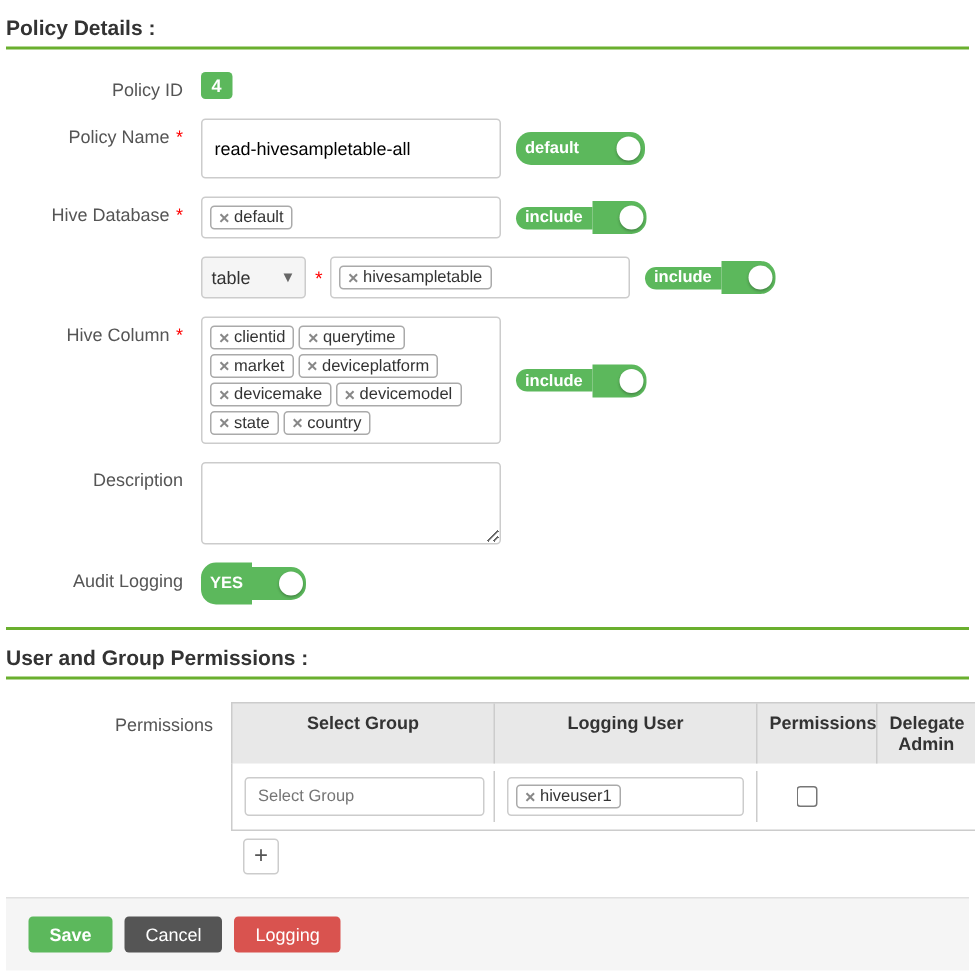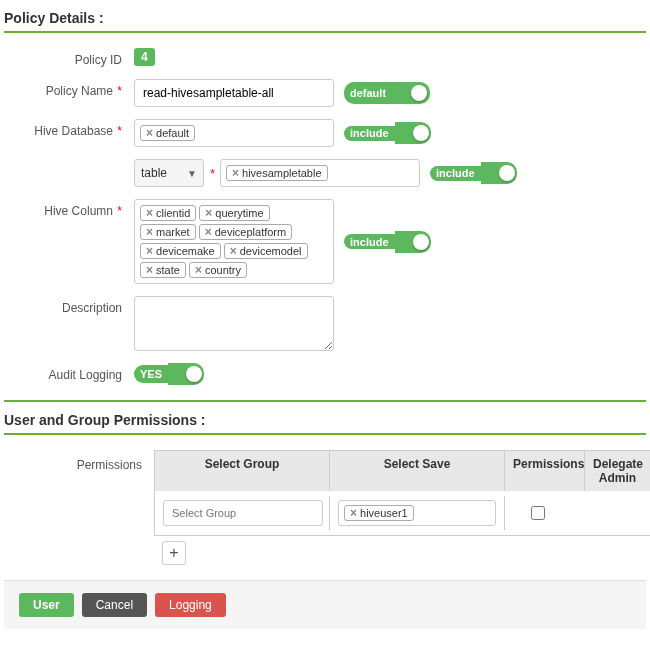--- a/index.html
+++ b/index.html
@@ -48,21 +48,21 @@
       border-radius: 3px;
       padding: 2px 7px;
       font-size: 12px;
       font-weight: bold;
     }
     .text-input {
       border: 1px solid #ccc;
       border-radius: 3px;
       padding: 4px 8px;
       font-size: 12px;
-      height: 28px;
+      height: 40px;
       width: 200px;
       outline: none;
     }
     .toggle-enabled-label {
       background: #5cb85c;
       color: #fff;
       font-size: 11px;
       font-weight: bold;
       padding: 3px 6px;
       border-radius: 10px 0 0 10px;
@@ -199,21 +199,21 @@
       display: flex;
       align-items: center;
     }
     .audit-yes-label {
       background: #5cb85c;
       color: #fff;
       font-size: 11px;
       font-weight: bold;
       padding: 3px 6px;
       border-radius: 10px 0 0 10px;
-      height: 18px;
+      height: 28px;
       display: flex;
       align-items: center;
     }
     .audit-pill {
       width: 36px;
       height: 22px;
       background: #5cb85c;
       border-radius: 0 10px 10px 0;
       position: relative;
       display: flex;
@@ -513,21 +513,21 @@
 
   <div class="permissions-section">
     <div class="section-title">User and Group Permissions :</div>
 
     <div style="display:flex; margin-left:20px;">
       <div class="form-label" style="padding-top:8px;">Permissions</div>
       <div style="flex:1;">
 
         <div class="perm-header-row">
           <div class="perm-header-cell" style="width:175px;">Select Group</div>
-          <div class="perm-header-cell" style="width:175px;">Select Save</div>
+          <div class="perm-header-cell" style="width:175px;">Logging User</div>
           <div class="perm-header-cell" style="width:80px;">Permissions</div>
           <div class="perm-header-cell" style="width:65px; border-right:none;">Delegate Admin</div>
         </div>
 
         <div class="perm-data-row">
           <div class="perm-cell" style="width:175px;">
             <input type="text" class="select-group-input" placeholder="Select Group" style="">
           </div>
           <div class="perm-cell" style="width:175px;">
             <div class="select-user-tag-box">
@@ -542,17 +542,17 @@
           </div>
 
         </div>
 
         <button class="add-row-btn">+</button>
       </div>
     </div>
   </div>
 
   <div class="footer-buttons">
-    <button class="btn-save">User</button>
+    <button class="btn-save">Save</button>
     <button class="btn-cancel">Cancel</button>
     <button class="btn-delete">Logging</button>
   </div>
 </div>
 
 </body></html>

